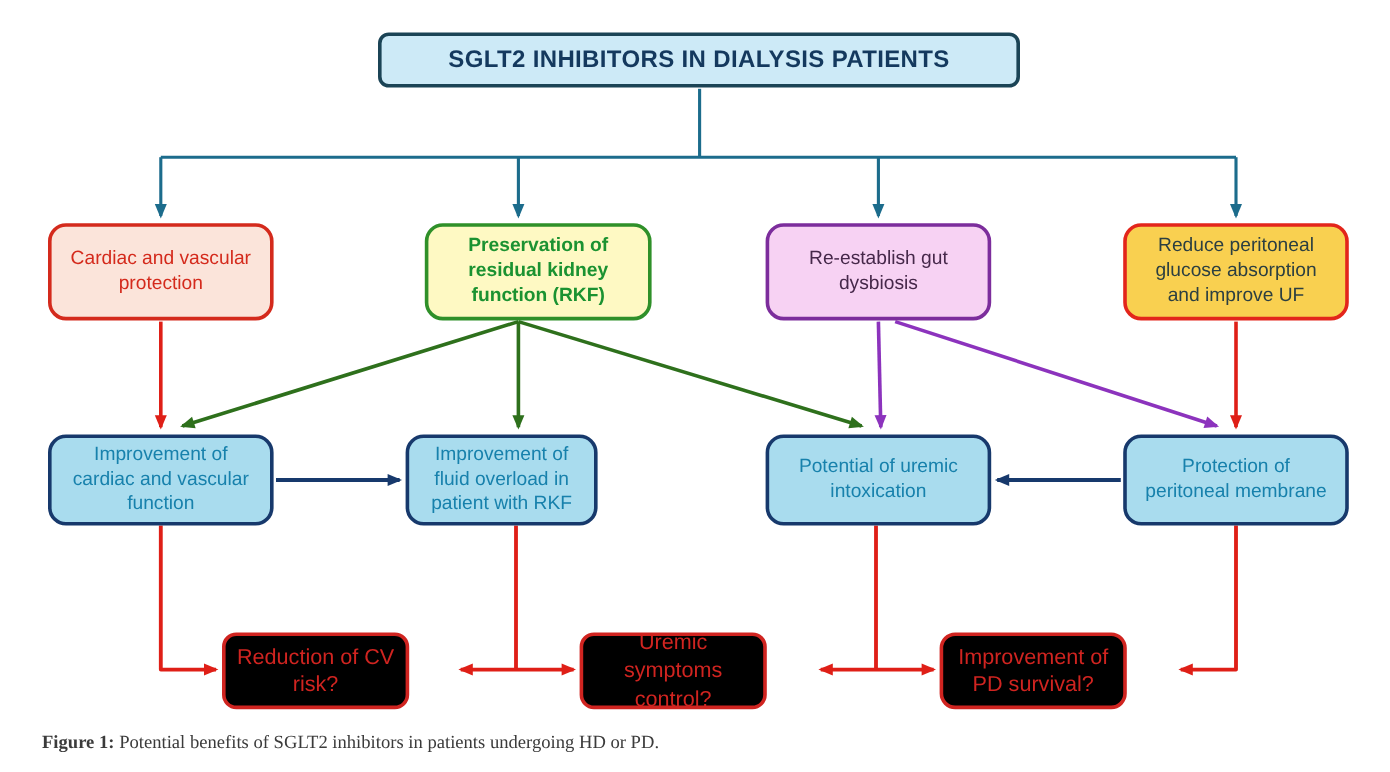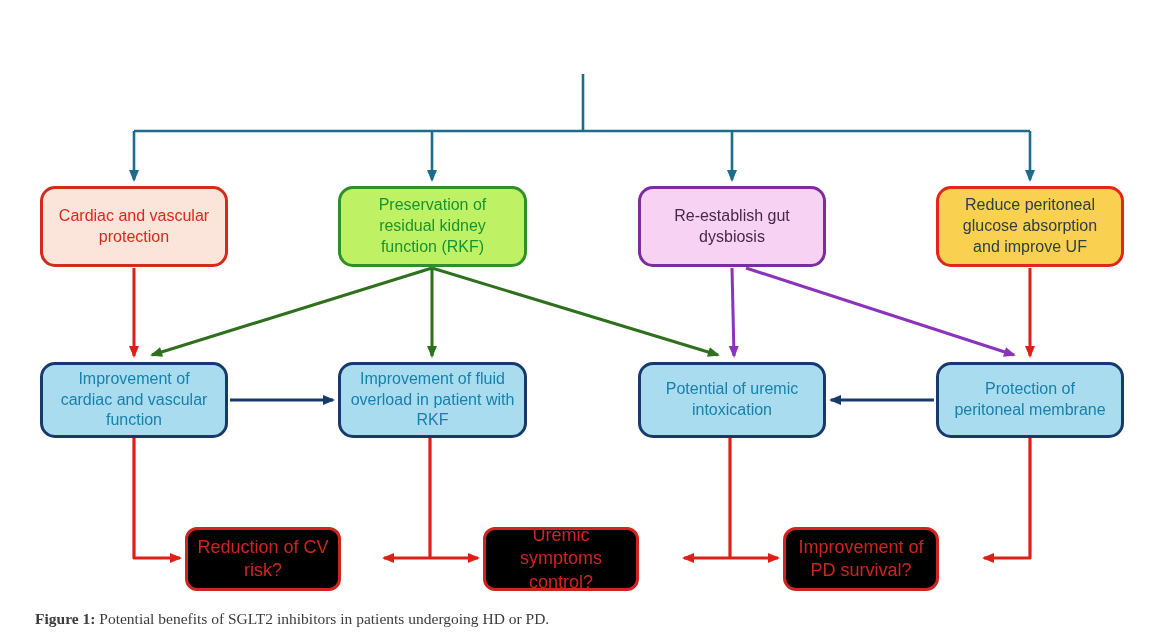--- a/index.html
+++ b/index.html
@@ -13,28 +13,28 @@
     display:flex; align-items:center; justify-content:center;
     text-align:center; line-height:1.3; padding:4px 9px;
   }
   .title-box {
     left:315px; top:27px; width:535px; height:46px;
     background:#cdeaf7; border:3px solid #1b4456; border-radius:9px;
     color:#14395e; font-weight:bold; font-size:20px; letter-spacing:0.3px;
   }
   .mech { top:186px; height:81px; width:188px; border-radius:15px; font-size:16px; border-width:3px; border-style:solid; }
   .mech-cardiac   { left:40px;  background:#fbe4da; border-color:#d42a1c; color:#d42a1c; }
-  .mech-rkf       { left:338px; width:189px; background:#bef264; border-color:#2f9029; color:#1b9231; }
+  .mech-rkf       { left:354px; width:189px; background:#fef9c3; border-color:#2f9029; color:#1b9231;font-weight:bold; }
   .mech-gut       { left:638px; background:#f7d2f3; border-color:#7c2d9c; color:#46284a;text-align:center; }
   .mech-glucose   { left:936px; background:#f9d050; border-color:#e3251b; color:#2c3f41; }
   .outcome {
     top:362px; height:76px; width:188px; border-radius:15px; font-size:16px;
     background:#a9dcee; border:3px solid #17396c; color:#1781ac;
   }
-  .out-1 { left:40px; }  .out-2 { left:338px; width:189px; } .out-3 { left:638px; } .out-4 { left:936px; }
+  .out-1 { left:40px; }  .out-2 { left:338px; width:160px; } .out-3 { left:638px; } .out-4 { left:936px; }
   .question {
     top:527px; height:64px; width:156px; border-radius:12px; font-size:18px;
     background:#000000; border:3px solid #d02420; color:#d02420;
   }
   .q-1 { left:185px; } .q-2 { left:483px; } .q-3 { left:783px;border-radius:13px; }
   .caption {
     position:absolute; left:35px; top:610px; width:1090px;
     font-family:"Liberation Serif", serif; font-size:15.5px; color:#3b3b3b;
   }
   .caption b { font-weight:bold; }
@@ -98,20 +98,21 @@
       <line x1="430" y1="438" x2="430" y2="558"></line>
       <line x1="430" y1="558" x2="384" y2="558" marker-end="url(#mred)"></line>
       <line x1="430" y1="558" x2="478" y2="558" marker-end="url(#mred)"></line>
       <line x1="730" y1="438" x2="730" y2="558"></line>
       <line x1="730" y1="558" x2="684" y2="558" marker-end="url(#mred)"></line>
       <line x1="730" y1="558" x2="778" y2="558" marker-end="url(#mred)"></line>
       <path d="M1030,438 L1030,558 L984,558" marker-end="url(#mred)"></path>
     </g>
   </svg>
 
+  <div class="node title-box">SGLT2 INHIBITORS IN DIALYSIS PATIENTS</div>
 
   <div class="node mech mech-cardiac">Cardiac and vascular protection</div>
   <div class="node mech mech-rkf">Preservation of residual kidney function (RKF)</div>
   <div class="node mech mech-gut">Re-establish gut dysbiosis</div>
   <div class="node mech mech-glucose">Reduce peritoneal glucose absorption and improve UF</div>
 
   <div class="node outcome out-1">Improvement of cardiac and vascular function</div>
   <div class="node outcome out-2">Improvement of fluid overload in patient with RKF</div>
   <div class="node outcome out-3">Potential of uremic intoxication</div>
   <div class="node outcome out-4">Protection of peritoneal membrane</div>

